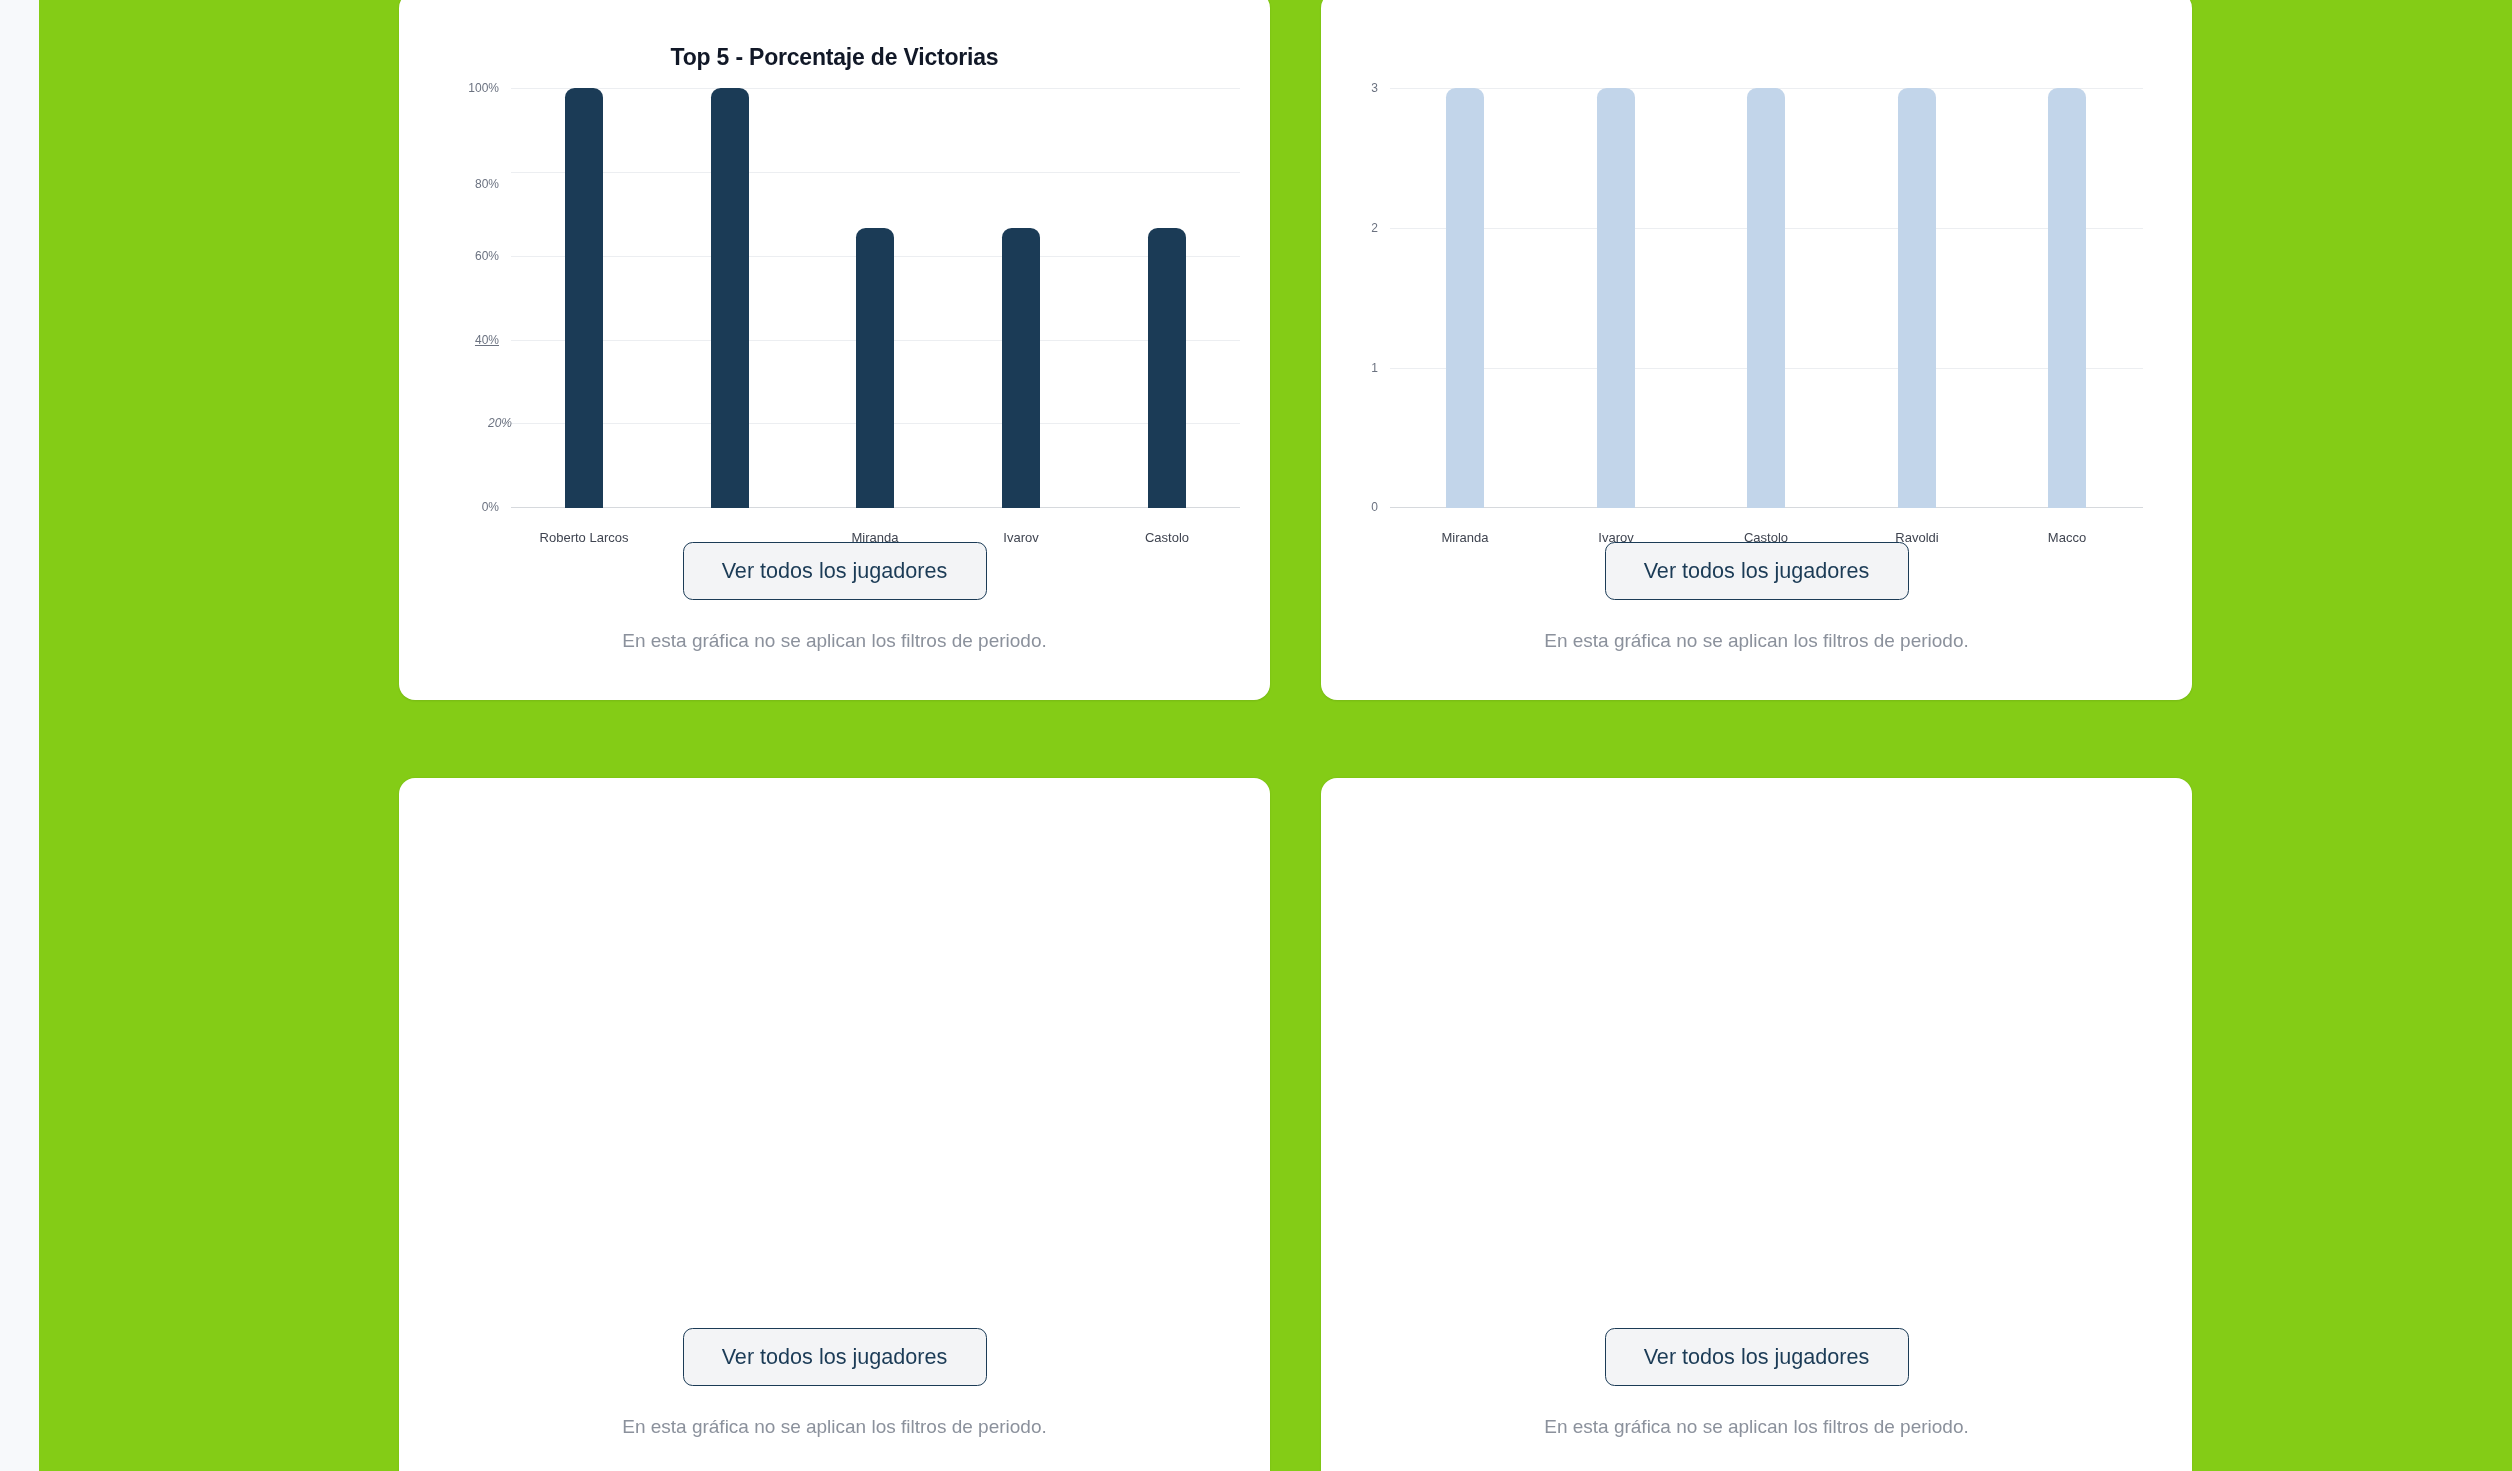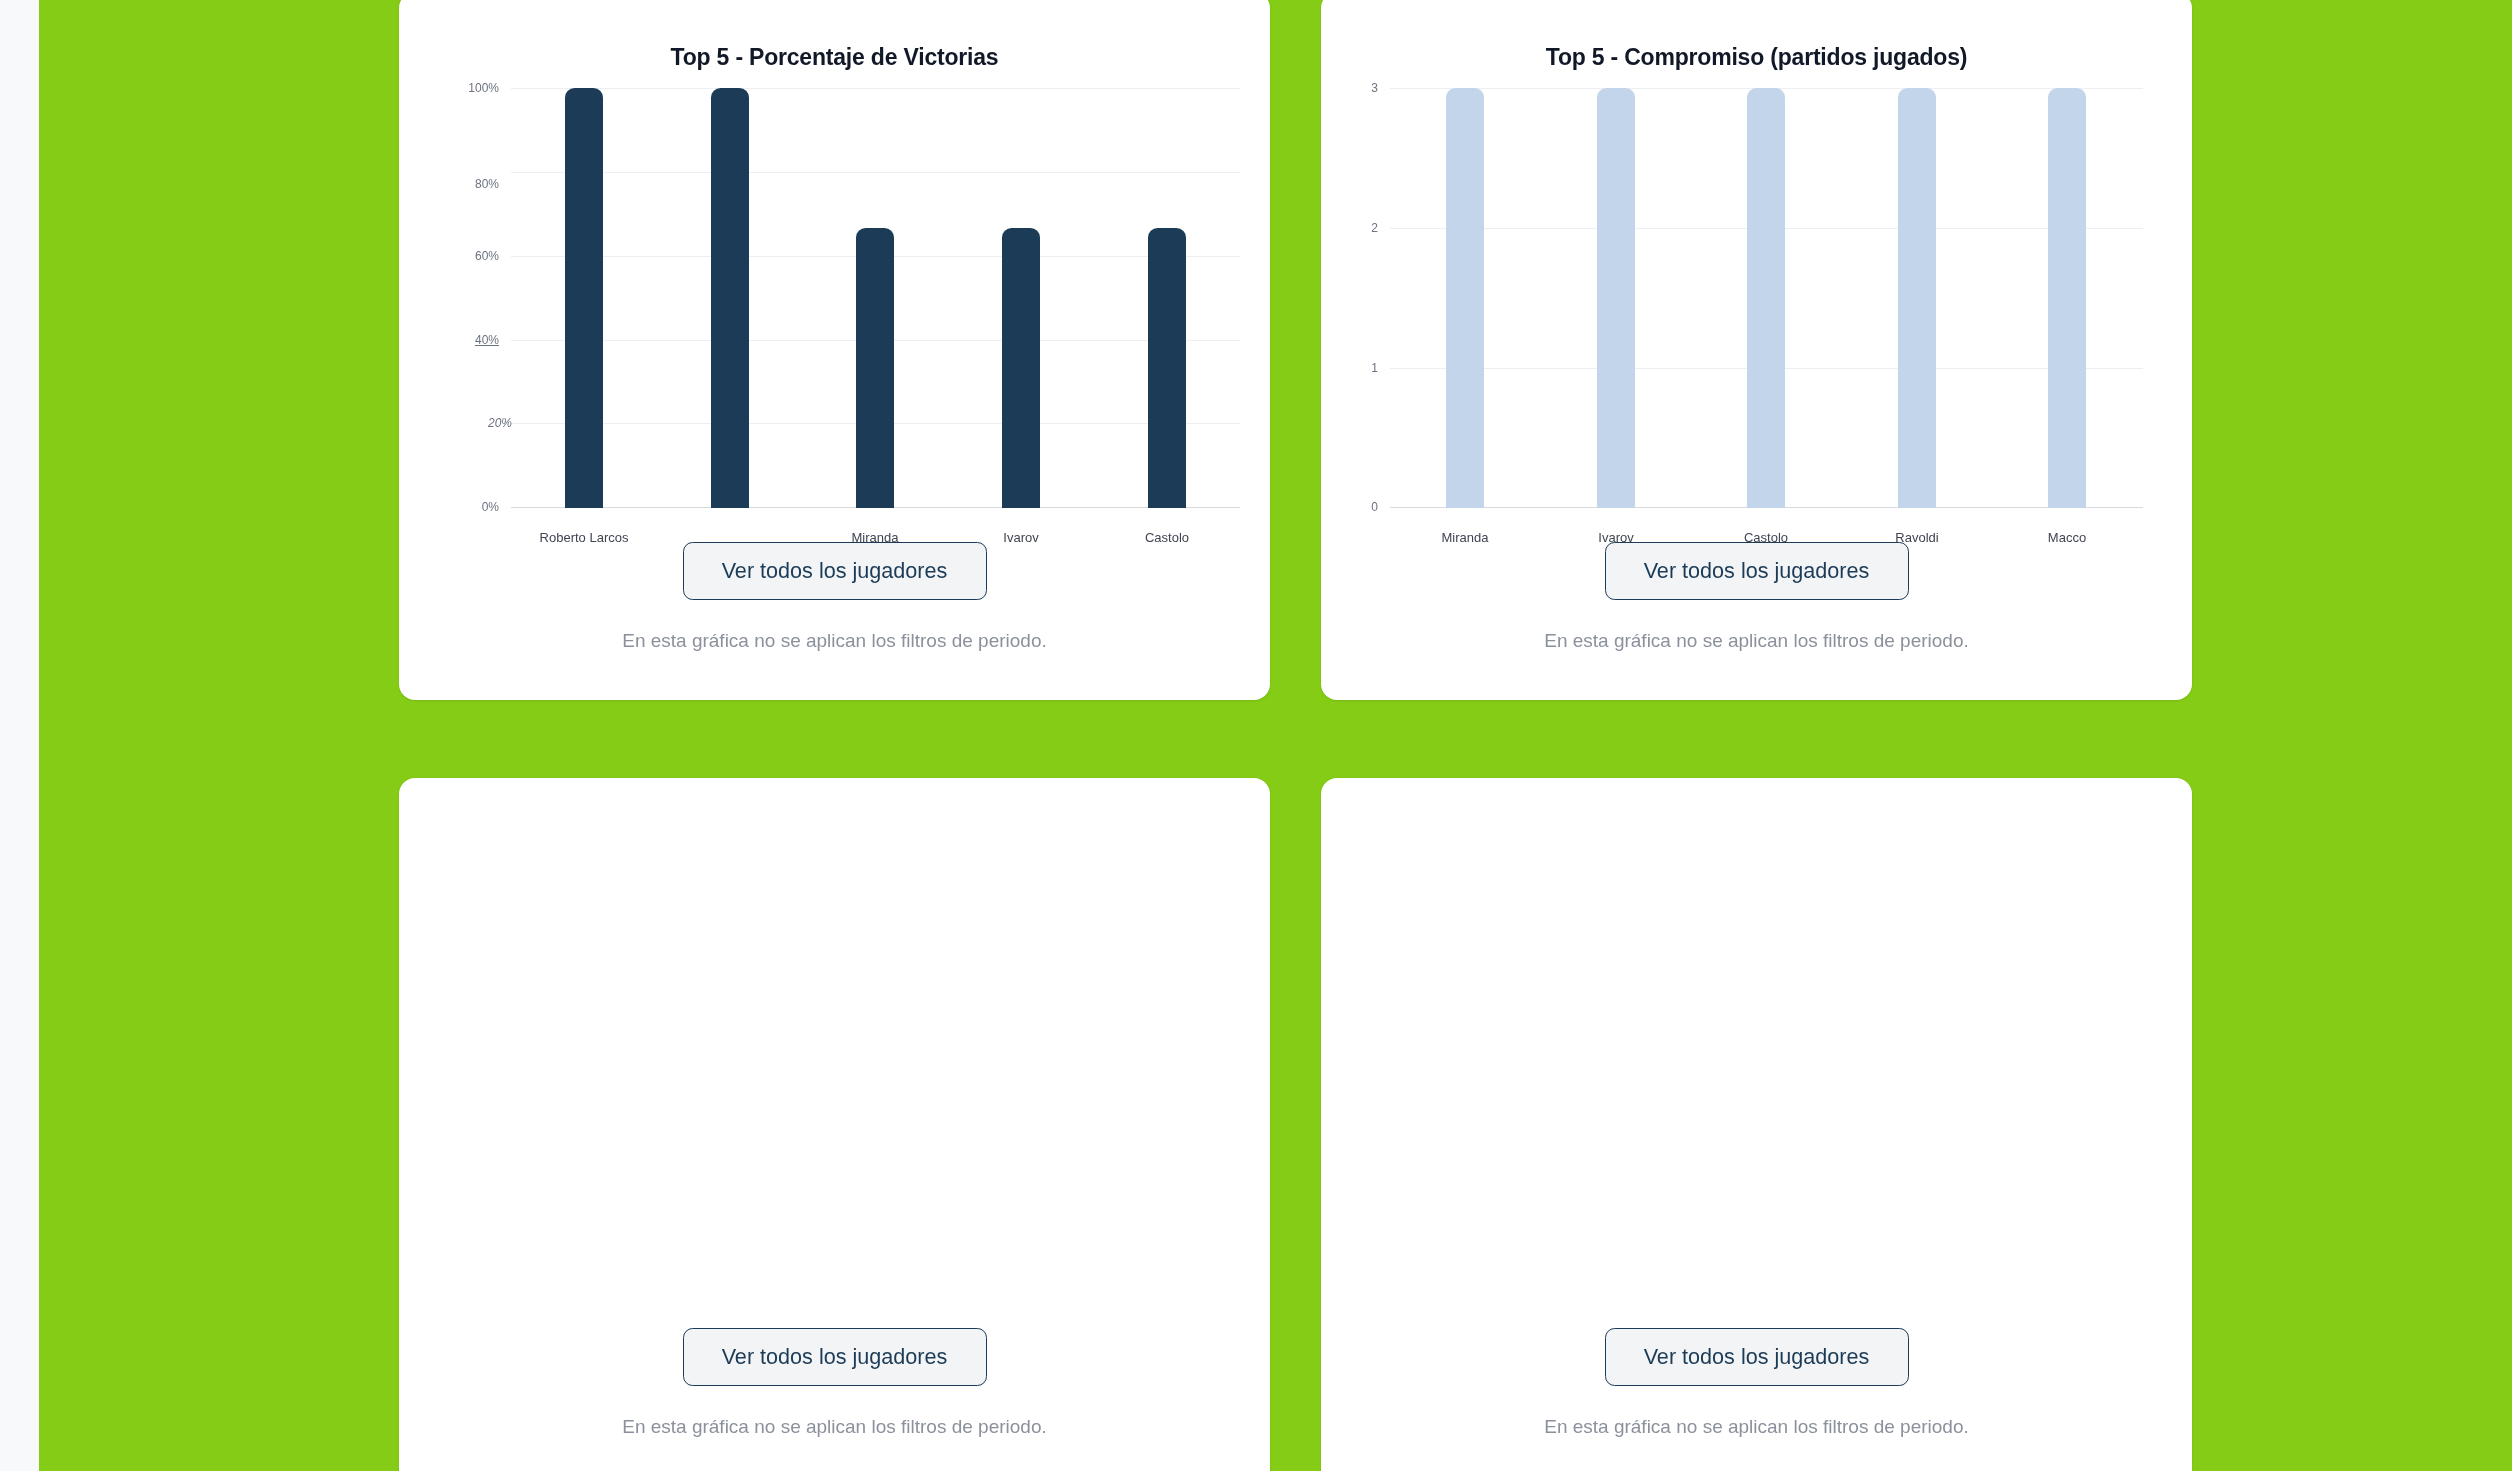--- a/index.html
+++ b/index.html
@@ -132,21 +132,20 @@
         <div class="vbar" style="left: 603px; top: 236px; width: 38px; height: 280px; background: rgb(27, 59, 86);"></div>
         <div class="vcat-label" style="left: 622px; top: 538px;">Ivarov</div>
         <div class="vbar" style="left: 749px; top: 236px; width: 38px; height: 280px; background: rgb(27, 59, 86);"></div>
         <div class="vcat-label" style="left: 768px; top: 538px;">Castolo</div>
       </div>
     <button class="view-all-btn" style="top:550px">Ver todos los jugadores</button>
     <div class="chart-note" style="top:638px">En esta gráfica no se aplican los filtros de periodo.</div>
   </div>
 
   <div class="card" id="card-matches">
-    <div class="card-title abs-in">Top 5 - Compromiso (partidos jugados)</div>
     <div class="plot vplot" id="plot-matches">
         <div class="vgrid-line" style="left: 69px; top: 515px; width: 753px;"></div>
         <div class="vtick-label" style="left: -19px; top: 515px; width: 76px;">0</div>
         <div class="vgrid-line" style="left: 69px; top: 376px; width: 753px;"></div>
         <div class="vtick-label" style="left: -19px; top: 376px; width: 76px;">1</div>
         <div class="vgrid-line" style="left: 69px; top: 236px; width: 753px;"></div>
         <div class="vtick-label" style="left: -19px; top: 236px; width: 76px;">2</div>
         <div class="vgrid-line" style="left: 69px; top: 96px; width: 753px;"></div>
         <div class="vtick-label" style="left: -19px; top: 96px; width: 76px;">3</div>
         <div class="vaxis-line" style="left: 69px; top: 515px; width: 753px; background: rgb(214, 217, 221);"></div>

